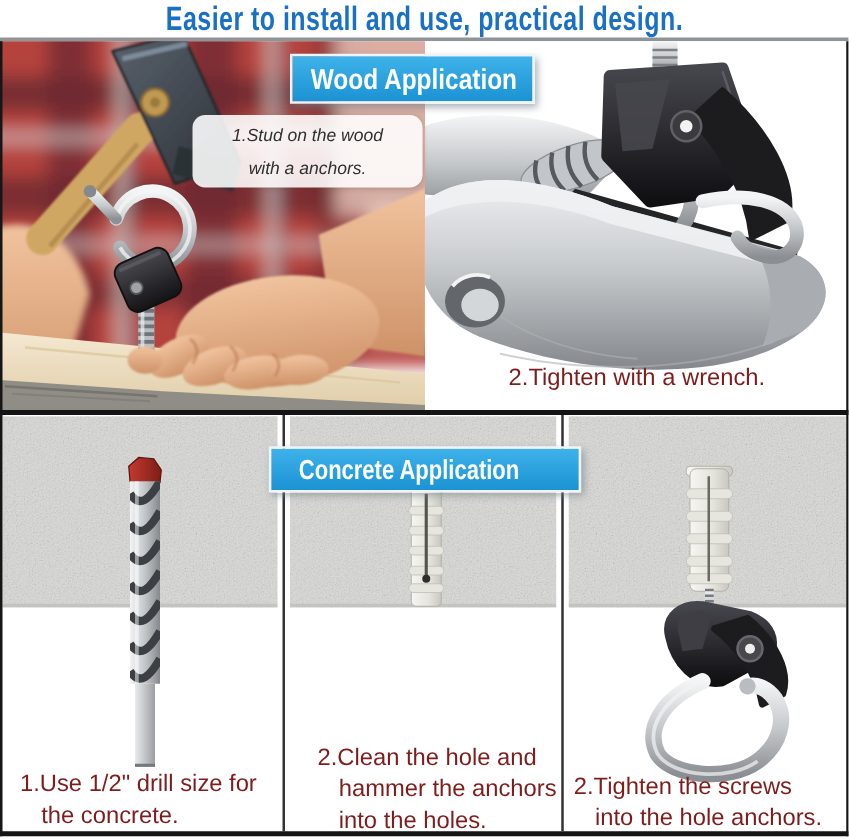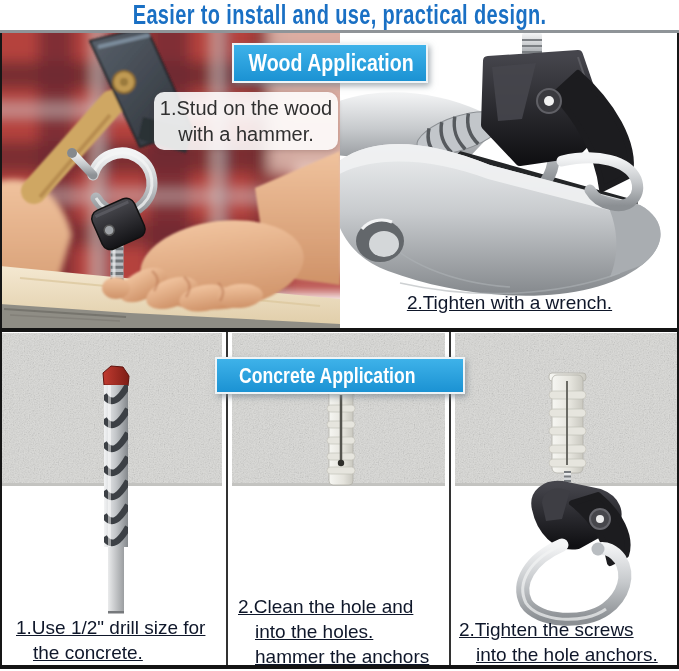--- a/index.html
+++ b/index.html
@@ -46,29 +46,29 @@
   .concrete-label { left:215px; top:345px; width:250px; height:37px;margin-top:12px; }
   .concrete-label span { font-size:22px; transform:scaleX(0.80); }
 
   
   .bubble {
     left:154px; top:92px; width:184px; height:58px;
     background:rgba(255,255,255,0.88); border-radius:10px;
     display:flex; flex-direction:column; align-items:center; justify-content:center;
     box-shadow:0 1px 4px rgba(90,60,60,0.25);
   }
-  .bubble div { font-size:20px; line-height:26px; color:#303030; white-space:nowrap; }
-
-  
-  .cap { color:#0f172a; font-size:19px; line-height:25px;text-decoration:underline; }
+  .bubble div { font-size:14px; line-height:26px; color:#303030; white-space:nowrap;font-style:italic; }
+
+  
+  .cap { color:#7f1d1d; font-size:19px; line-height:25px; }
   .cap .l2 { padding-left:17px; }
   .cap div { white-space:nowrap; }
   .cap-wrench { left:340px; top:290px; width:339px; text-align:center; }
   .cap-drill  { left:16px;  top:615px; width:208px; }
-  .cap-anchor { left:238px; top:594px; width:204px; }
+  .cap-anchor { left:254px; top:594px; width:204px; }
   .cap-hook   { left:459px; top:617px; width:216px; }
 
   
   .gap1 { left:222px; top:332px; width:10px; height:333px; background:#fff; }
   .gap2 { left:445px; top:332px; width:10px; height:333px; background:#fff; }
   .dl1  { left:226px; top:332px; width:2px;  height:333px; background:#333; }
   .dl2  { left:449px; top:332px; width:2px;  height:333px; background:#333; }
 
   svg { display:block; }
 </style>
@@ -249,21 +249,21 @@
       <div>2.Tighten with a wrench.</div>
     </div>
   </div>
 
   <div class="abs app-label wood-label">
     <span>Wood Application</span>
   </div>
 
   <div class="abs bubble">
     <div>1.Stud on the wood</div>
-    <div>with a hammer.</div>
+    <div>with a anchors.</div>
   </div>
 
   <svg class="abs tex-strip" width="675" height="153" viewBox="0 0 675 153" preserveAspectRatio="none">
     <defs>
       <filter id="noiseF" x="0" y="0" width="100%" height="100%">
         <feTurbulence type="fractalNoise" baseFrequency="0.8" numOctaves="2" seed="7" stitchTiles="stitch"></feTurbulence>
         <feColorMatrix type="saturate" values="0"></feColorMatrix>
       </filter>
     </defs>
     <rect x="0" y="0" width="675" height="153" fill="#dadad7"></rect>
@@ -376,22 +376,22 @@
   <div class="abs app-label concrete-label">
     <span>Concrete Application</span>
   </div>
 
   <div class="abs cap cap-drill">
     <div>1.Use 1/2" drill size for</div>
     <div class="l2">the concrete.</div>
   </div>
   <div class="abs cap cap-anchor">
     <div>2.Clean the hole and</div>
+    <div class="l2">hammer the anchors</div>
     <div class="l2">into the holes.</div>
-    <div class="l2">hammer the anchors</div>
   </div>
   <div class="abs cap cap-hook">
     <div>2.Tighten the screws</div>
     <div class="l2">into the hole anchors.</div>
   </div>
 
   <div class="abs border-left"></div>
   <div class="abs border-right"></div>
   <div class="abs border-mid"></div>
   <div class="abs border-bottom"></div>

